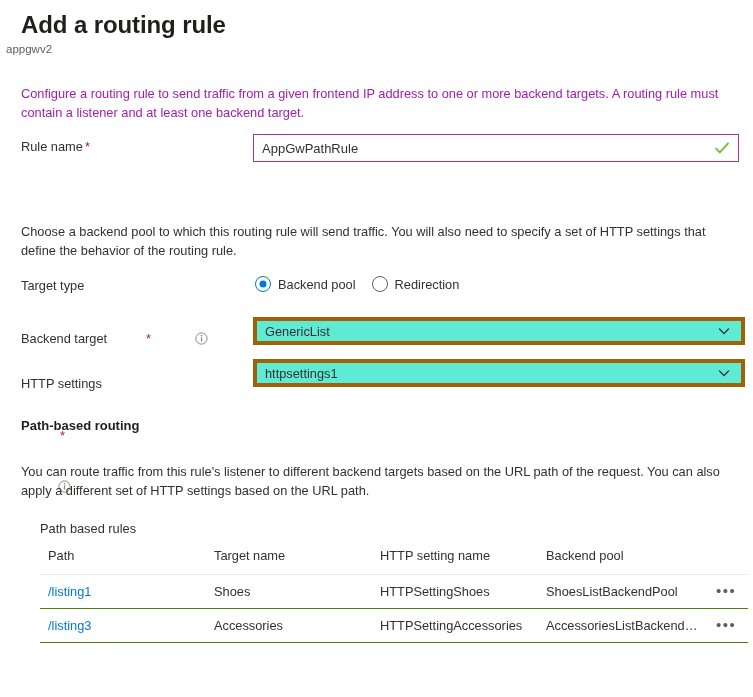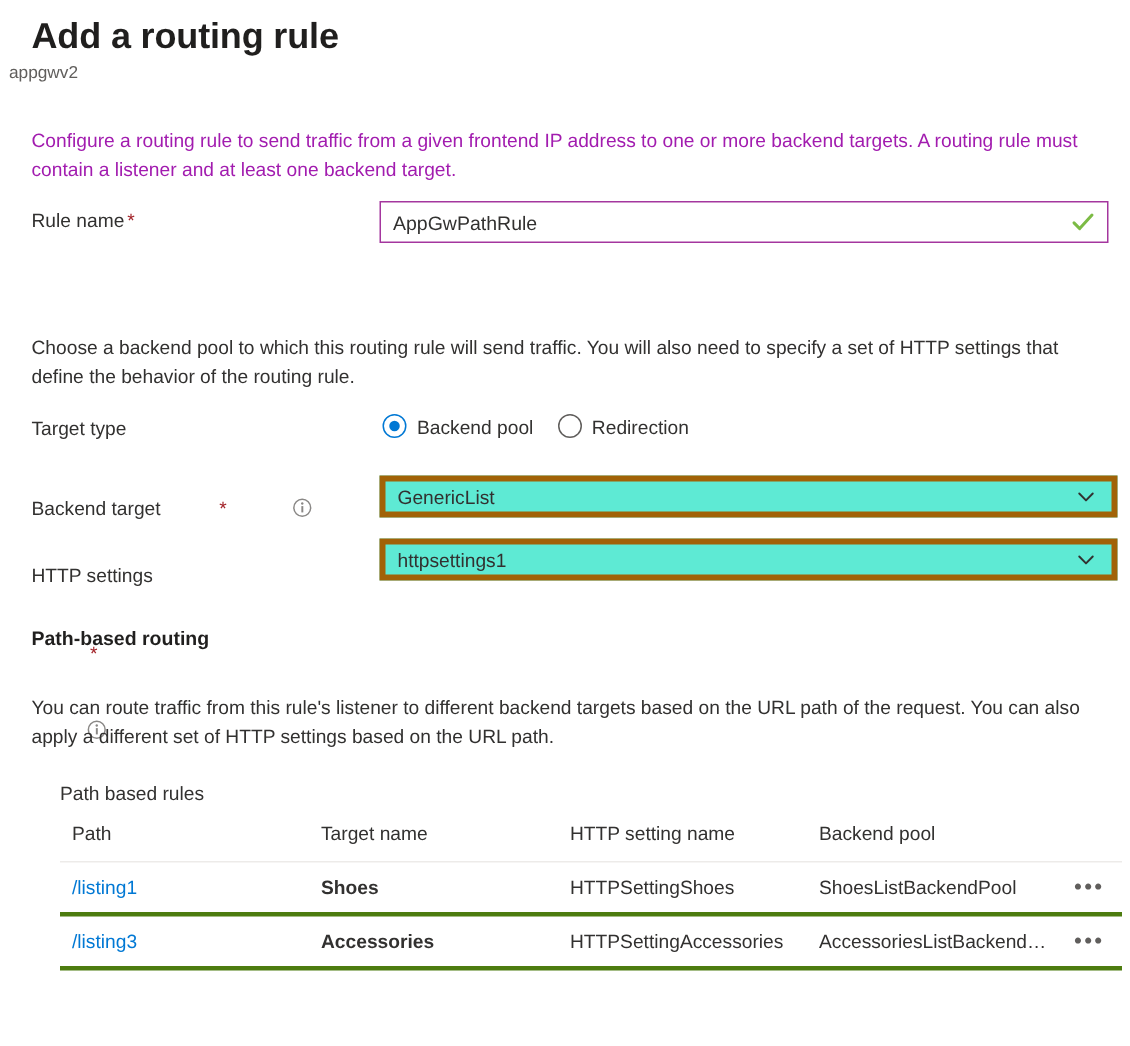--- a/index.html
+++ b/index.html
@@ -281,28 +281,28 @@
     font-weight: 400;
     color: #323130;
     padding: 0 0 11px 0;
     border-bottom: 1px solid #edebe9;
     vertical-align: bottom;
   }
   .ptable td {
     font-size: 12.8px;
     color: #323130;
     padding: 9px 0 9px 0;
-    border-bottom: 3px solid #4d7c0f;
+    border-bottom: 1px solid #4d7c0f;
     vertical-align: middle;
     white-space: nowrap;
     overflow: hidden;
     text-overflow: ellipsis;
   }
   .col-path   { width: 166px; padding-left: 8px !important; }
-  .col-target { width: 166px; font-weight: bold; }
+  .col-target { width: 166px; }
   .col-http   { width: 166px; }
   .col-pool   { width: 152px; }
   .col-menu   { width: 50px; }
   .path-link {
     color: #0078d4;
     text-decoration: none;
     cursor: pointer;
   }
   .ellipsis-btn {
     display: inline-block;

